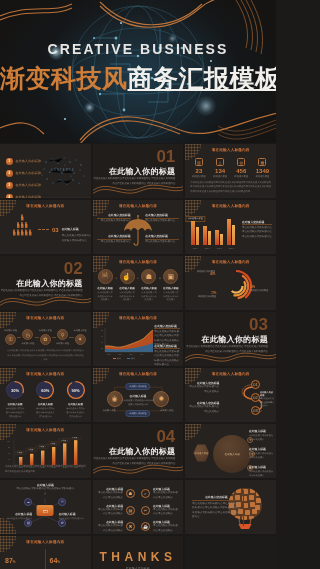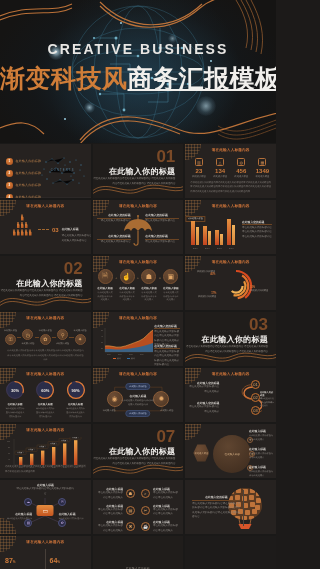--- a/index.html
+++ b/index.html
@@ -903,21 +903,21 @@
           <text x="36.7" y="31">2018</text>
             <text x="47.7" y="31">2019</text>
           <text x="58.7" y="31">2020</text>
             <text x="69.7" y="31">2021</text>
         </g>
       </svg>
       <div class="stats-para">请在此处输入您的标题内容请在此处输入您的标题内容请在此处输入您的标题内容请在此处输入您的标题内容</div>
     </div>
 
     <div class="slide dark">
-      <div class="sec-num">07</div>
+      <div class="sec-num">04</div>
       <div class="sec-head">在此输入你的标题</div>
       <div class="sec-body">请在此处输入您的标题内容请在此处输入您的标题内容 请在此处输入您的标题内容请在此处输入您的标题内容 请在此处输入您的标题内容</div>
       <svg class="sec-wave" viewBox="0 0 92 22" preserveAspectRatio="none">
         <g fill="none" stroke="#b06c35" stroke-width="0.7">
           <path d="M-2 16 C 14 2, 30 20, 48 12 C 66 4, 80 16, 94 10"></path>
           <path d="M-2 19 C 14 5, 30 23, 48 15 C 66 7, 80 19, 94 13"></path>
         </g>
       </svg>
     </div>
 
@@ -1083,20 +1083,21 @@
             
             
           </span>
           
           
         </div>
       </div>
     </div>
 
     <div class="slide dark">
+      <div class="thx">THANKS</div>
       <div class="thx-sub">在此输入您的标题</div>
       <svg class="sec-wave" viewBox="0 0 92 22" preserveAspectRatio="none">
         <g fill="none" stroke="#b06c35" stroke-width="0.7">
           <path d="M-2 14 C 14 0, 30 18, 48 10 C 66 2, 80 14, 94 8"></path>
           <path d="M-2 17 C 14 3, 30 21, 48 13 C 66 5, 80 17, 94 11"></path>
           <path d="M-2 20 C 14 6, 30 24, 48 16 C 66 8, 80 20, 94 14"></path>
         </g>
       </svg>
     </div>
 

